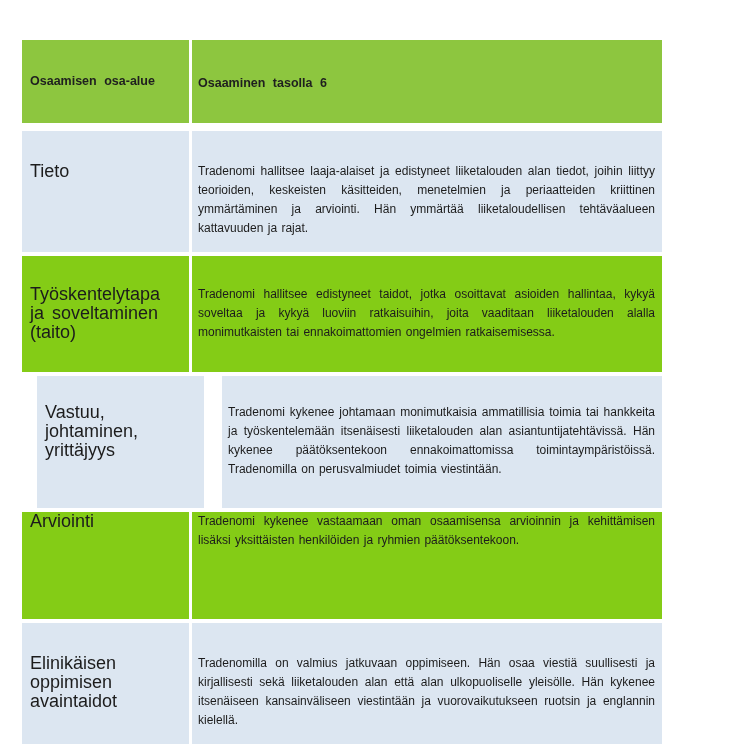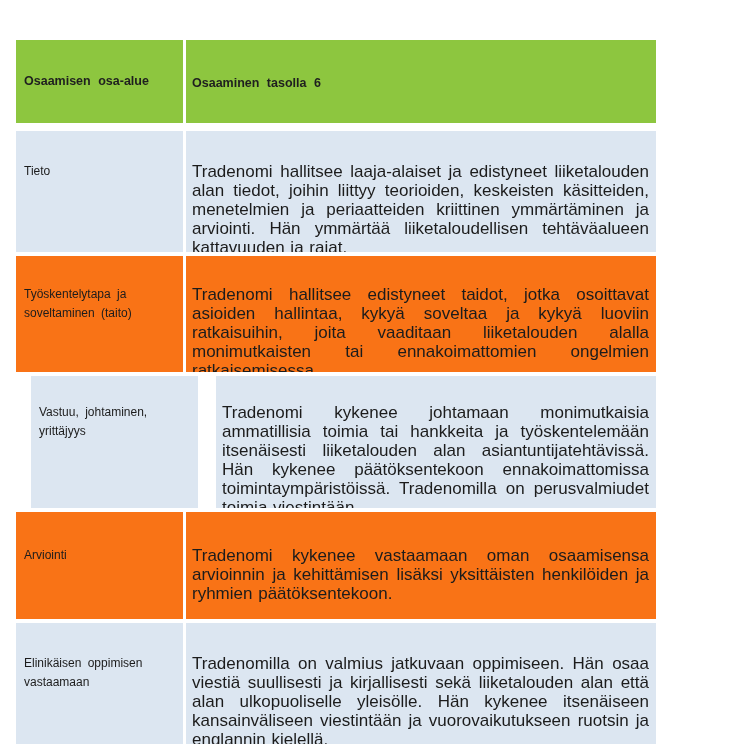--- a/index.html
+++ b/index.html
@@ -9,21 +9,21 @@
     width: 740px;
     height: 756px;
     background: #ffffff;
     font-family: "Liberation Sans", "DejaVu Sans", sans-serif;
     color: #1c1c1c;
     overflow: hidden;
   }
 
   .table-wrap {
     position: absolute;
-    left: 16px;
+    left: 22px;
     top: 40px;
     width: 640px;
   }
 
   .t-row {
     display: flex;
     width: 100%;
   }
 
   
@@ -45,49 +45,49 @@
   .t-row.r1 { height: 121px; }
   .t-row.r2 { height: 116px; }
   .t-row.r3 { height: 132px; }
   .t-row.r4 { height: 107px; }
   .t-row.r5 { height: 121px; }
 
   
   .r1 .cell { padding-top: 31px; }
   .r2 .cell { padding-top: 29px; }
   .r3 .cell { padding-top: 27px; margin-left: 15px; }
-  .r4 .cell { padding-top: 34px; }
+  .r4 .cell { }
   .r5 .cell { padding-top: 31px; }
 
   .cell {
     overflow: hidden;
   }
 
   .cell.left {
     width: 167px;
     margin-right: 3px;   
     padding-left: 8px;
     padding-right: 10px;
-    font-size: 12px;
+    font-size: 18px;
     line-height: 19px;
     word-spacing: 3px;
   }
 
   .cell.right {
     flex: 1;
     padding-left: 6px;
     padding-right: 7px;
-    font-size: 17px;
+    font-size: 12px;
     line-height: 19px;
     text-align: justify;
     word-spacing: 1px;
   }
 
   .t-row.body .cell { background: #dce6f1; }           
-  .t-row.body.band-dark .cell { background: #f97316; } 
+  .t-row.body.band-dark .cell { background: #84cc16; } 
 
   .t-row.header .cell.left  { padding-top: 0; }
   .t-row.header .cell.right { padding-top: 4px; text-align: right; }
 </style>
 </head>
 <body>
 
 <div class="table-wrap">
 
   <div class="t-row header">
@@ -109,17 +109,17 @@
     <div class="cell left">Vastuu, johtaminen, yrittäjyys</div>
     <div class="cell right">Tradenomi kykenee johtamaan monimutkaisia ammatillisia toimia tai hankkeita ja työskentelemään itsenäisesti liiketalouden alan asiantuntijatehtävissä. Hän kykenee päätöksentekoon ennakoimattomissa toimintaympäristöissä. Tradenomilla on perusvalmiudet toimia viestintään.</div>
   </div>
 
   <div class="t-row body r4 band-dark">
     <div class="cell left">Arviointi</div>
     <div class="cell right">Tradenomi kykenee vastaamaan oman osaamisensa arvioinnin ja kehittämisen lisäksi yksittäisten henkilöiden ja ryhmien päätöksentekoon.</div>
   </div>
 
   <div class="t-row body r5">
-    <div class="cell left">Elinikäisen oppimisen vastaamaan</div>
+    <div class="cell left">Elinikäisen oppimisen avaintaidot</div>
     <div class="cell right">Tradenomilla on valmius jatkuvaan oppimiseen. Hän osaa viestiä suullisesti ja kirjallisesti sekä liiketalouden alan että alan ulkopuoliselle yleisölle. Hän kykenee itsenäiseen kansainväliseen viestintään ja vuorovaikutukseen ruotsin ja englannin kielellä.</div>
   </div>
 
 </div>
 
 </body></html>

